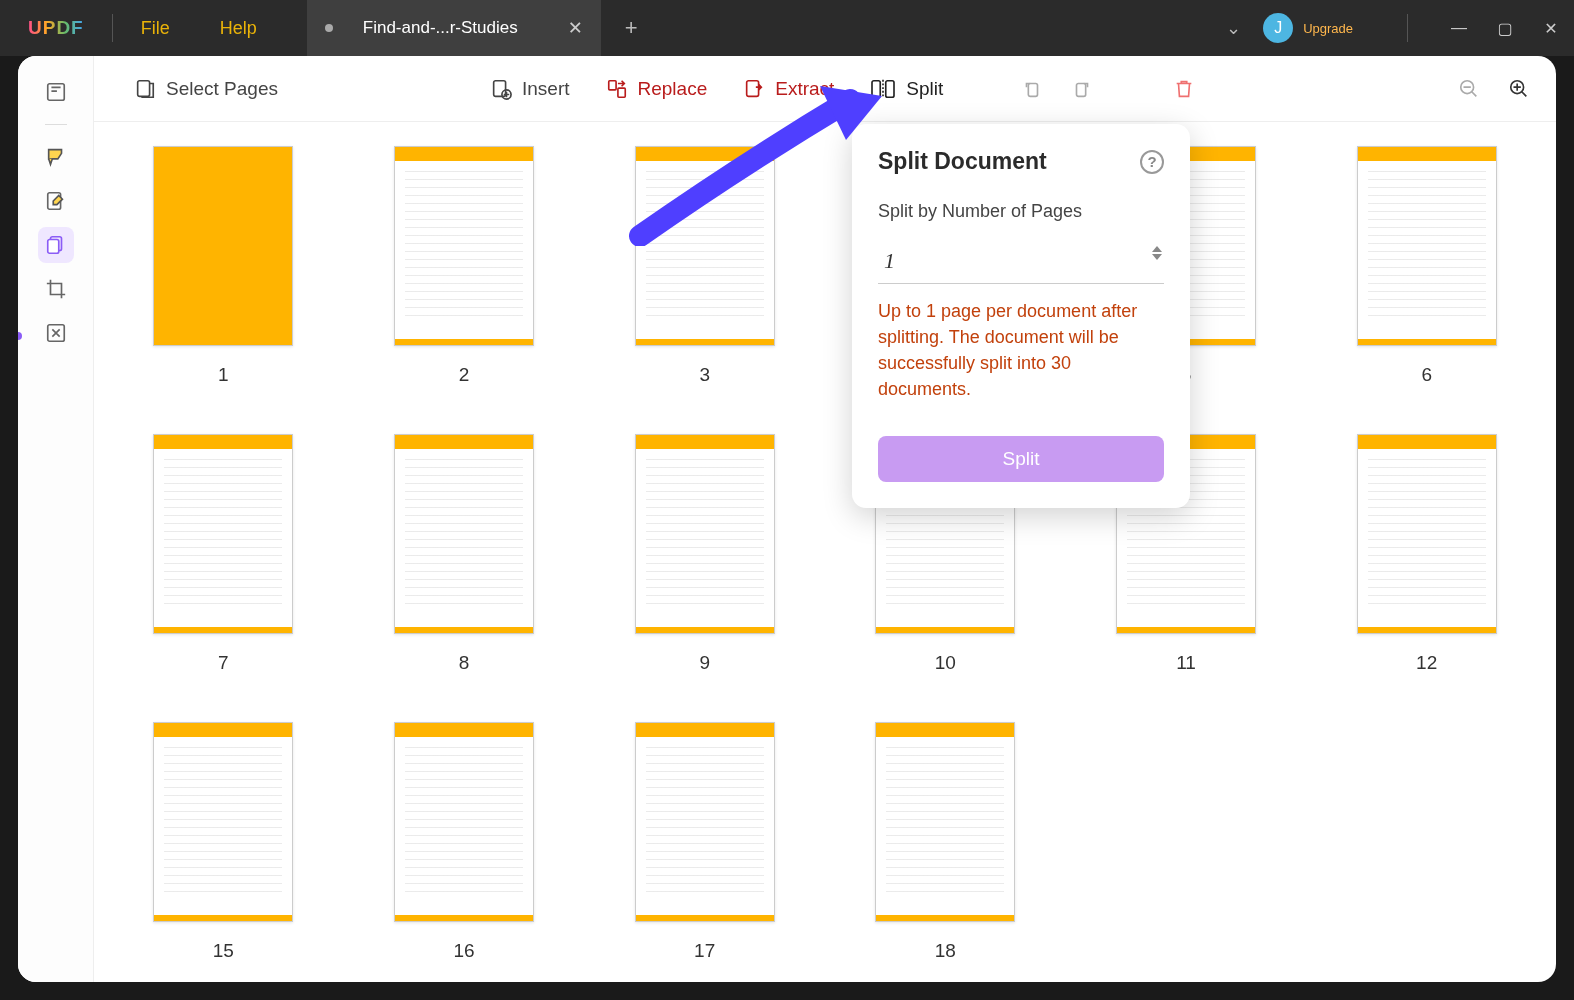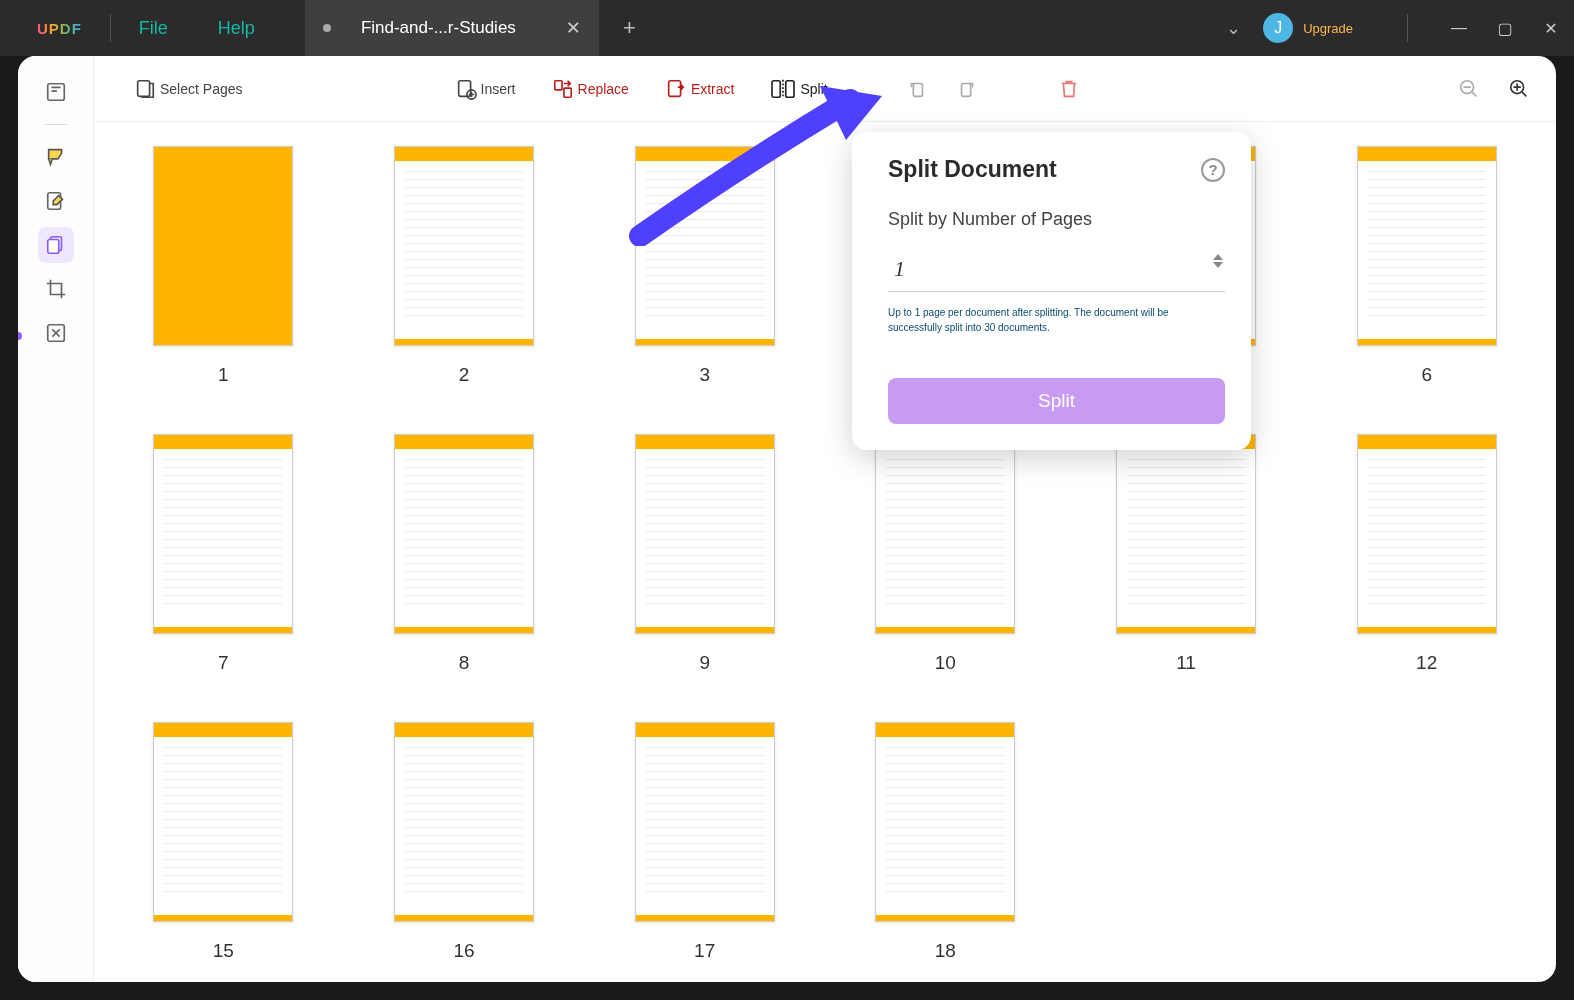--- a/index.html
+++ b/index.html
@@ -1,22 +1,22 @@
 <!DOCTYPE html>
 <html><head>
 <meta charset="utf-8">
 <style>
 * { margin: 0; padding: 0; box-sizing: border-box; }
 body { font-family: "Segoe UI", Arial, sans-serif; background: #1a1a1a; width: 1574px; height: 1000px; overflow: hidden; position: relative; }
 
 
 .titlebar { height: 56px; background: #2b2b2b; display: flex; align-items: center; color: #ddd; }
-.logo { font-size: 15px; font-weight: 800; letter-spacing: 1px; margin-left: 37px; background: linear-gradient(90deg,#ff4b8b,#ffa726,#66bb6a,#42a5f5); -webkit-background-clip: text; -webkit-text-fill-color: transparent; }
+.logo { font-size: 19px; font-weight: 800; letter-spacing: 1px; margin-left: 28px; background: linear-gradient(90deg,#ff4b8b,#ffa726,#66bb6a,#42a5f5); -webkit-background-clip: text; -webkit-text-fill-color: transparent; }
 .tb-divider { width: 1px; height: 28px; background: #555; margin: 0 28px; }
-.menu-item { font-size: 18px; color: #14b8a6; margin-right: 50px; cursor: pointer; text-align: center; }
+.menu-item { font-size: 18px; color: #eab308; margin-right: 50px; cursor: pointer; text-align: center; }
 .tab { height: 56px; background: #3f3f3f; display: flex; align-items: center; padding: 0 18px; border-radius: 0; gap: 30px; }
 .tab-dot { width: 8px; height: 8px; border-radius: 50%; background: #aaa; }
 .tab-title { color: #fff; font-size: 17px; }
 .tab-close { color: #ccc; font-size: 18px; margin-left: 20px; cursor: pointer; }
 .tab-add { color: #bbb; font-size: 22px; margin-left: 24px; cursor: pointer; }
 .tb-spacer { flex: 1; }
 .tb-chevron { color: #bbb; font-size: 18px; margin-right: 22px; cursor: pointer; }
 .avatar { width: 30px; height: 30px; border-radius: 50%; background: #4db6e2; color: #fff; display: flex; align-items: center; justify-content: center; font-size: 16px; margin-right: 10px; }
 .upgrade { color: #ffb74d; font-size: 13px; margin-right: 26px; cursor: pointer; }
 .win-controls { display: flex; align-items: center; }
@@ -26,53 +26,53 @@
 .app { position: absolute; top: 56px; left: 18px; right: 18px; bottom: 18px; background: #fff; border-radius: 18px; overflow: hidden; display: flex; }
 .sidebar { width: 76px; background: #fdfdfd; border-right: 1px solid #eee; display: flex; flex-direction: column; align-items: center; padding-top: 18px; gap: 8px; position: relative; }
 .sb-item { width: 36px; height: 36px; border-radius: 8px; display: flex; align-items: center; justify-content: center; color: #666; cursor: pointer; }
 .sb-item.active { background: #efe7ff; color: #8b5cf6; }
 .sb-sep { width: 22px; height: 1px; background: #ddd; margin: 6px 0; }
 .sb-dot { position: absolute; left: -4px; top: 276px; width: 8px; height: 8px; border-radius: 50%; background: #8b5cf6; }
 
 
 .content { flex: 1; display: flex; flex-direction: column; }
 .toolbar { height: 66px; display: flex; align-items: center; padding: 0 20px 0 30px; border-bottom: 1px solid #eee; gap: 16px; }
-.tbtn { display: flex; align-items: center; gap: 4px; font-size: 14px; color: #444; cursor: pointer; padding: 6px 10px; }
+.tbtn { display: flex; align-items: center; gap: 10px; font-size: 19px; color: #444; cursor: pointer; padding: 6px 10px; }
 .tbtn.disabled { color: #b91c1c; }
 .tbtn.active { color: #222; }
 .tb-flex { flex: 1; }
 .icon-btn { width: 34px; height: 34px; display: flex; align-items: center; justify-content: center; color: #aaa; cursor: pointer; }
 .icon-btn.danger { color: #ef7070; }
 
 
 .grid-wrap { flex: 1; overflow: hidden; padding: 24px 36px 0 36px; }
 .grid { display: grid; grid-template-columns: repeat(6, 1fr); gap: 48px 54px; }
 .thumb { display: flex; flex-direction: column; align-items: center; gap: 18px; }
 .page { width: 140px; height: 200px; background: #fff; border: 1px solid #ccc; box-shadow: 0 1px 3px rgba(0,0,0,.1); display: flex; flex-direction: column; overflow: hidden; }
 .page-top { height: 14px; background: #ffb400; }
 .page-body { flex: 1; background: linear-gradient(#fff 0,#fff 100%); position: relative; }
 .page-body::before { content: ""; position: absolute; inset: 10px 10px 20px 10px; background: repeating-linear-gradient(#ddd, #ddd 1px, transparent 1px, transparent 8px); opacity: .6; }
 .page-bottom { height: 6px; background: #ffb400; }
 .page.cover .page-body::before { display: none; }
 .page.cover .page-body { background: #ffb400; }
 .page-num { font-size: 19px; color: #333; }
 
 
-.popover { position: absolute; top: 132px; left: 852px; width: 399px; background: #fff; border-radius: 14px; box-shadow: 0 8px 30px rgba(0,0,0,.18); padding: 24px 26px 26px 36px; z-index: 50; }
+.popover { position: absolute; top: 124px; left: 852px; width: 338px; background: #fff; border-radius: 14px; box-shadow: 0 8px 30px rgba(0,0,0,.18); padding: 24px 26px 26px 26px; z-index: 50; }
 .pop-head { display: flex; align-items: center; justify-content: space-between; margin-bottom: 26px; }
 .pop-title { font-size: 23px; font-weight: 700; color: #2b2b2b; }
 .pop-help { width: 24px; height: 24px; border: 2px solid #999; border-radius: 50%; display: flex; align-items: center; justify-content: center; color: #888; font-size: 15px; font-weight: 700; cursor: pointer; }
 .pop-label { font-size: 18px; color: #444; margin-bottom: 16px; }
 .pop-input-row { position: relative; margin-bottom: 14px; }
 .pop-input { width: 100%; height: 46px; border: none; border-bottom: 1px solid #ccc; font-size: 22px; font-family: serif; font-style: italic; padding: 4px 28px 4px 6px; outline: none; color: #333; }
 .stepper { position: absolute; right: 2px; top: 8px; display: flex; flex-direction: column; gap: 2px; }
 .stepper div { width: 0; height: 0; border-left: 5px solid transparent; border-right: 5px solid transparent; cursor: pointer; }
 .stepper .up { border-bottom: 6px solid #888; }
 .stepper .down { border-top: 6px solid #888; }
-.pop-hint { font-size: 10px; color: #0c4a6e; line-height: 1.45; margin-bottom: 43px; }
+.pop-hint { font-size: 18px; color: #c2410c; line-height: 1.45; margin-bottom: 34px; }
 .pop-btn { width: 100%; height: 46px; background: #c89bf2; color: #fff; font-size: 19px; border: none; border-radius: 8px; cursor: pointer; }
 
 
 .arrow { position: absolute; top: 76px; left: 620px; width: 280px; height: 170px; z-index: 60; pointer-events: none; }
 
 svg { display: block; }
 </style>
 </head>
 <body>
 

